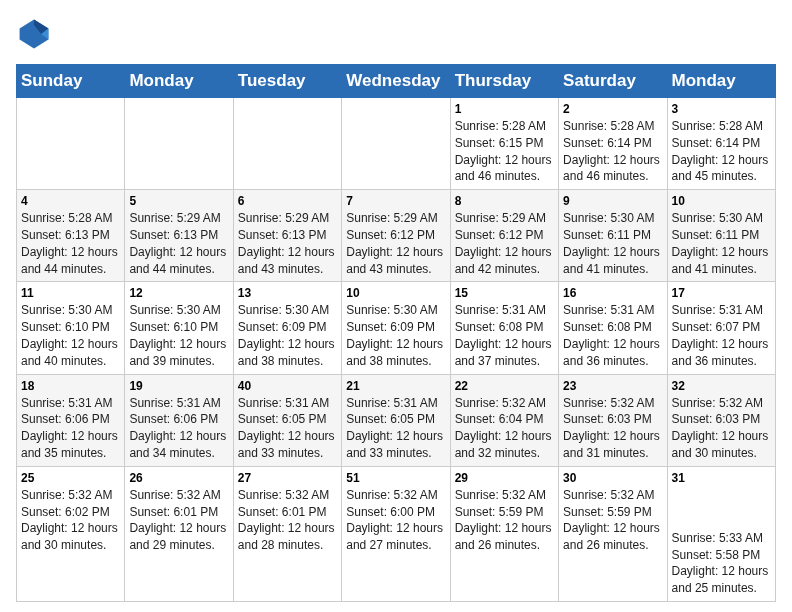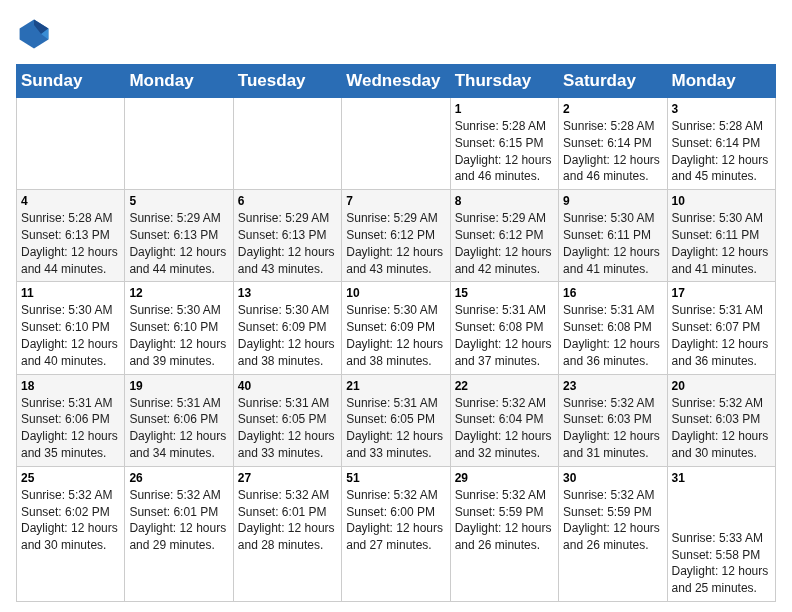--- a/index.html
+++ b/index.html
@@ -286,21 +286,21 @@
 and 32 minutes.</div>
         </td>
         <td>
           <span class="day-num">23</span>
           <div class="cell-info" style="white-space: pre-line;">Sunrise: 5:32 AM
 Sunset: 6:03 PM
 Daylight: 12 hours
 and 31 minutes.</div>
         </td>
         <td>
-          <span class="day-num">20</span>
+          <span class="day-num">32</span>
           <div class="cell-info" style="white-space: pre-line;">Sunrise: 5:32 AM
 Sunset: 6:03 PM
 Daylight: 12 hours
 and 30 minutes.</div>
         </td>
       </tr>
       <tr>
         <td>
           <span class="day-num">25</span>
           <div class="cell-info" style="white-space: pre-line;">Sunrise: 5:32 AM

